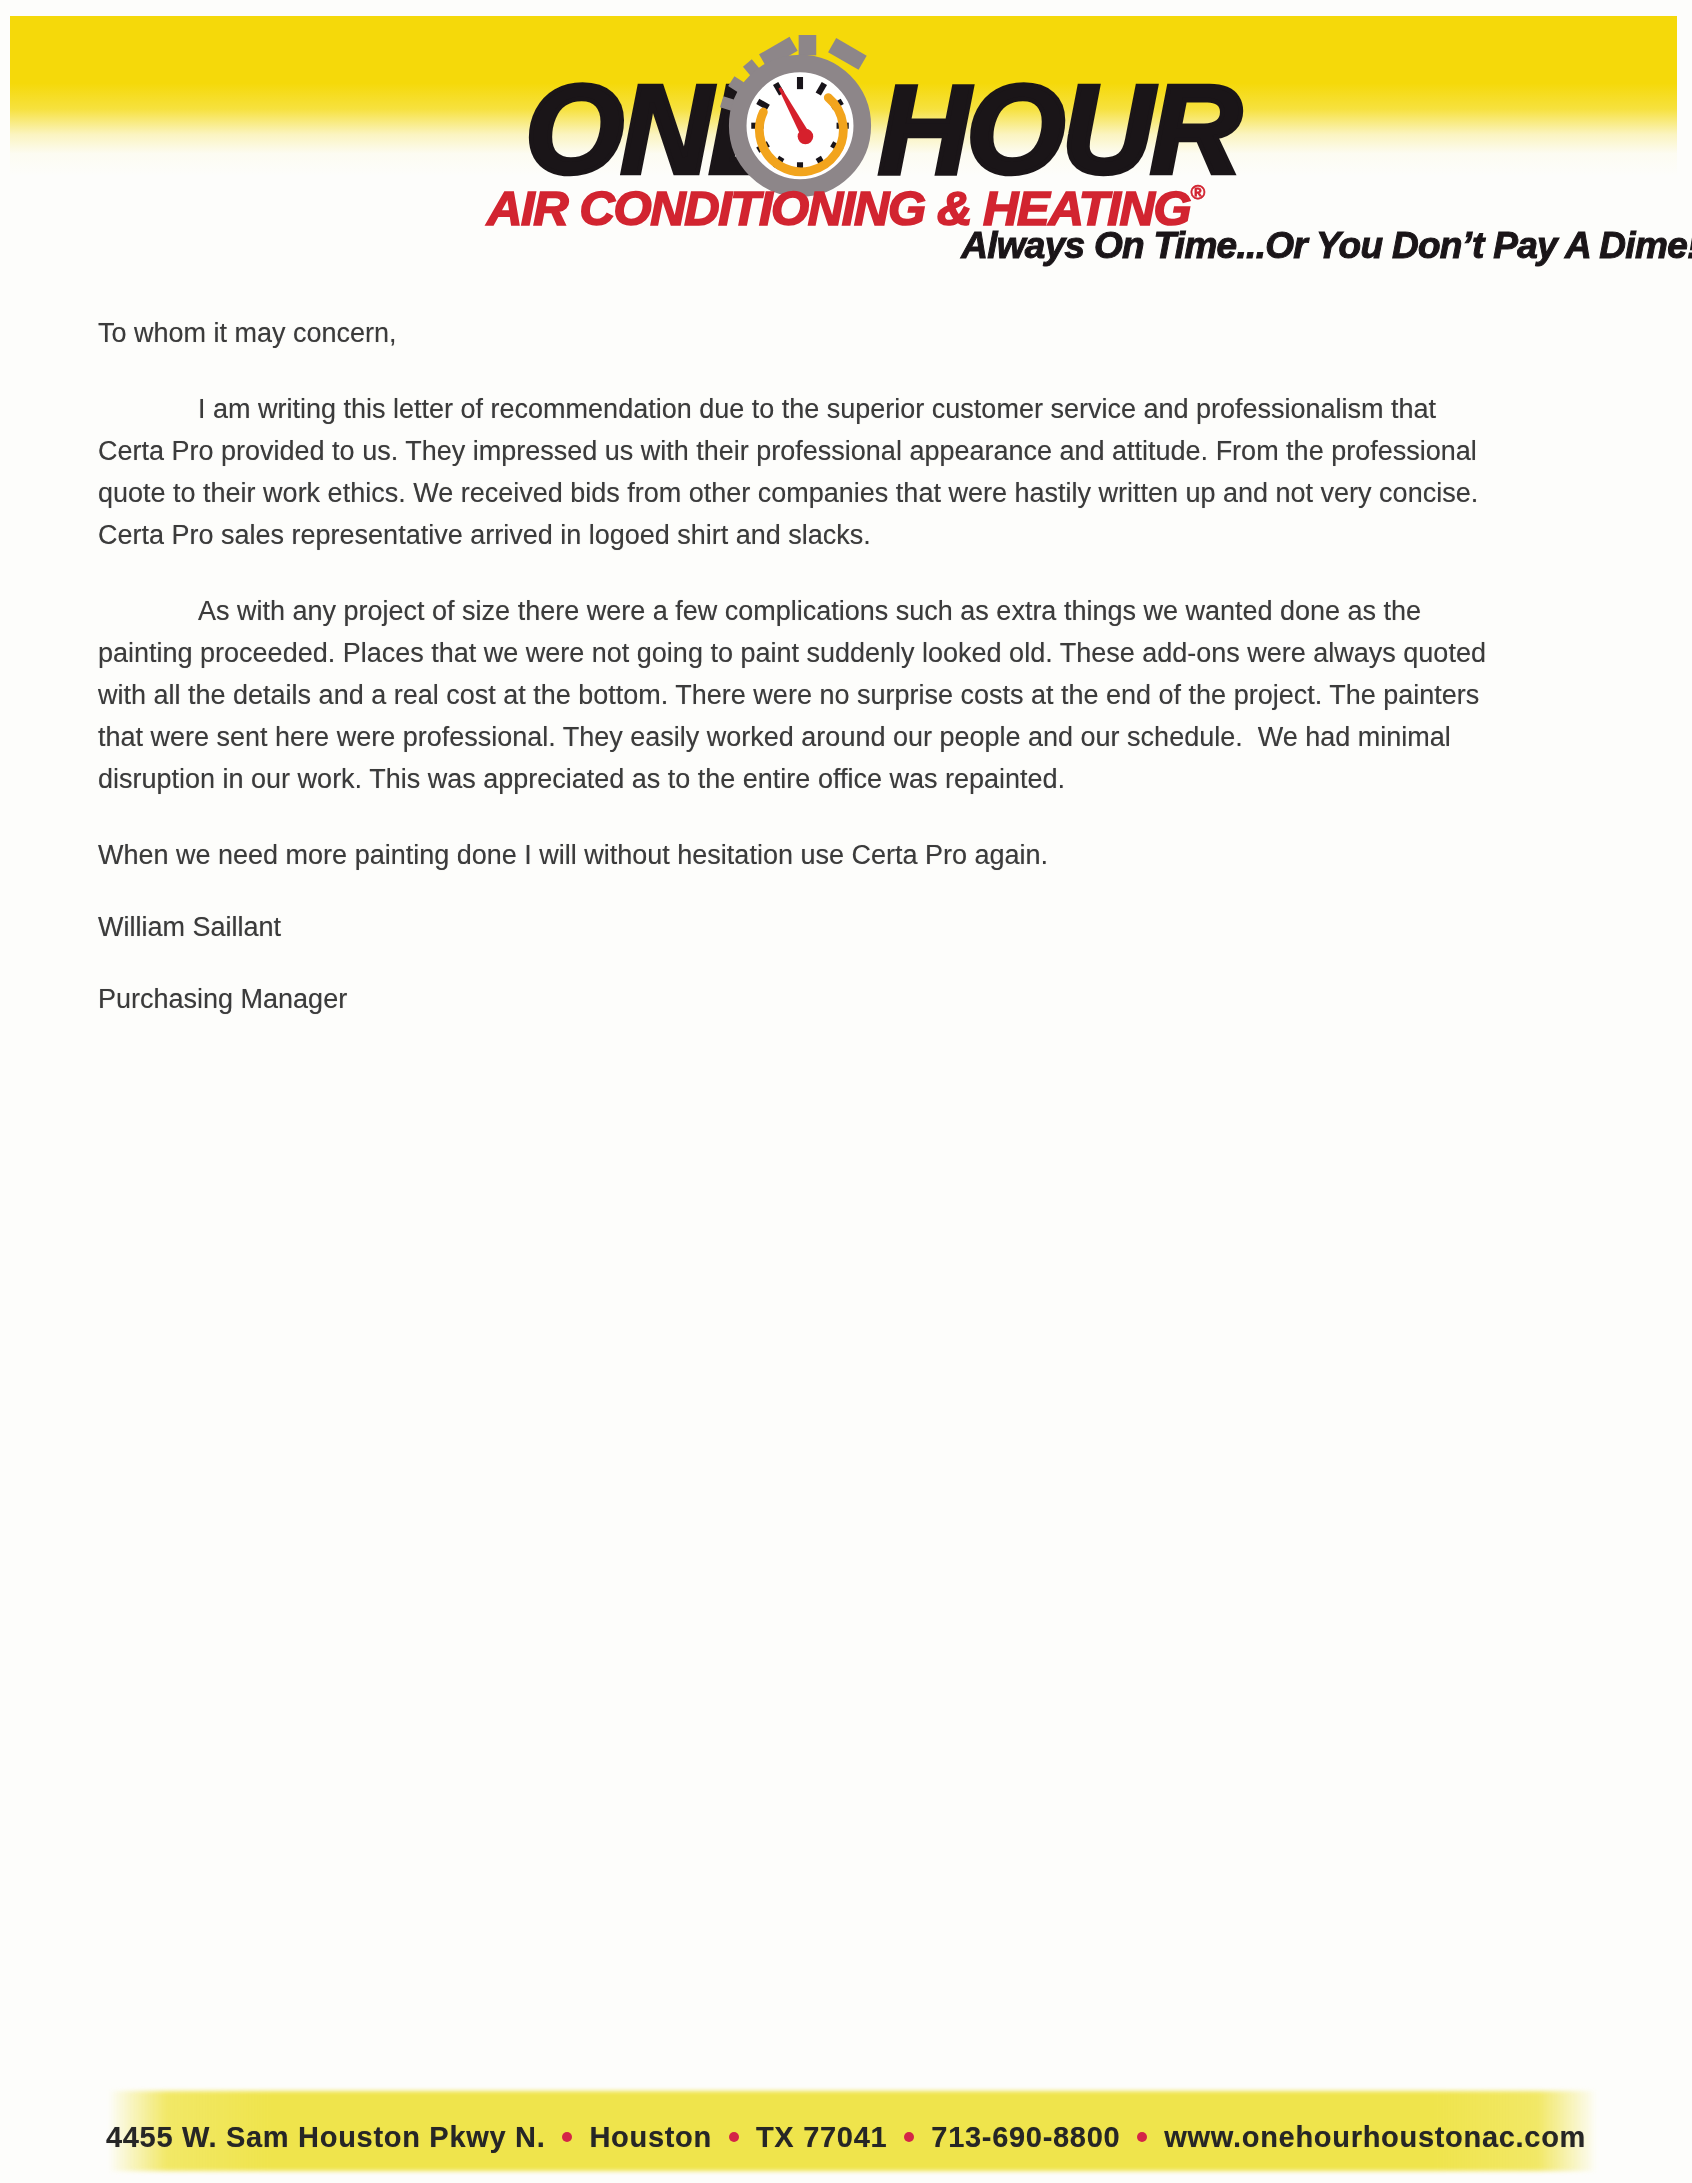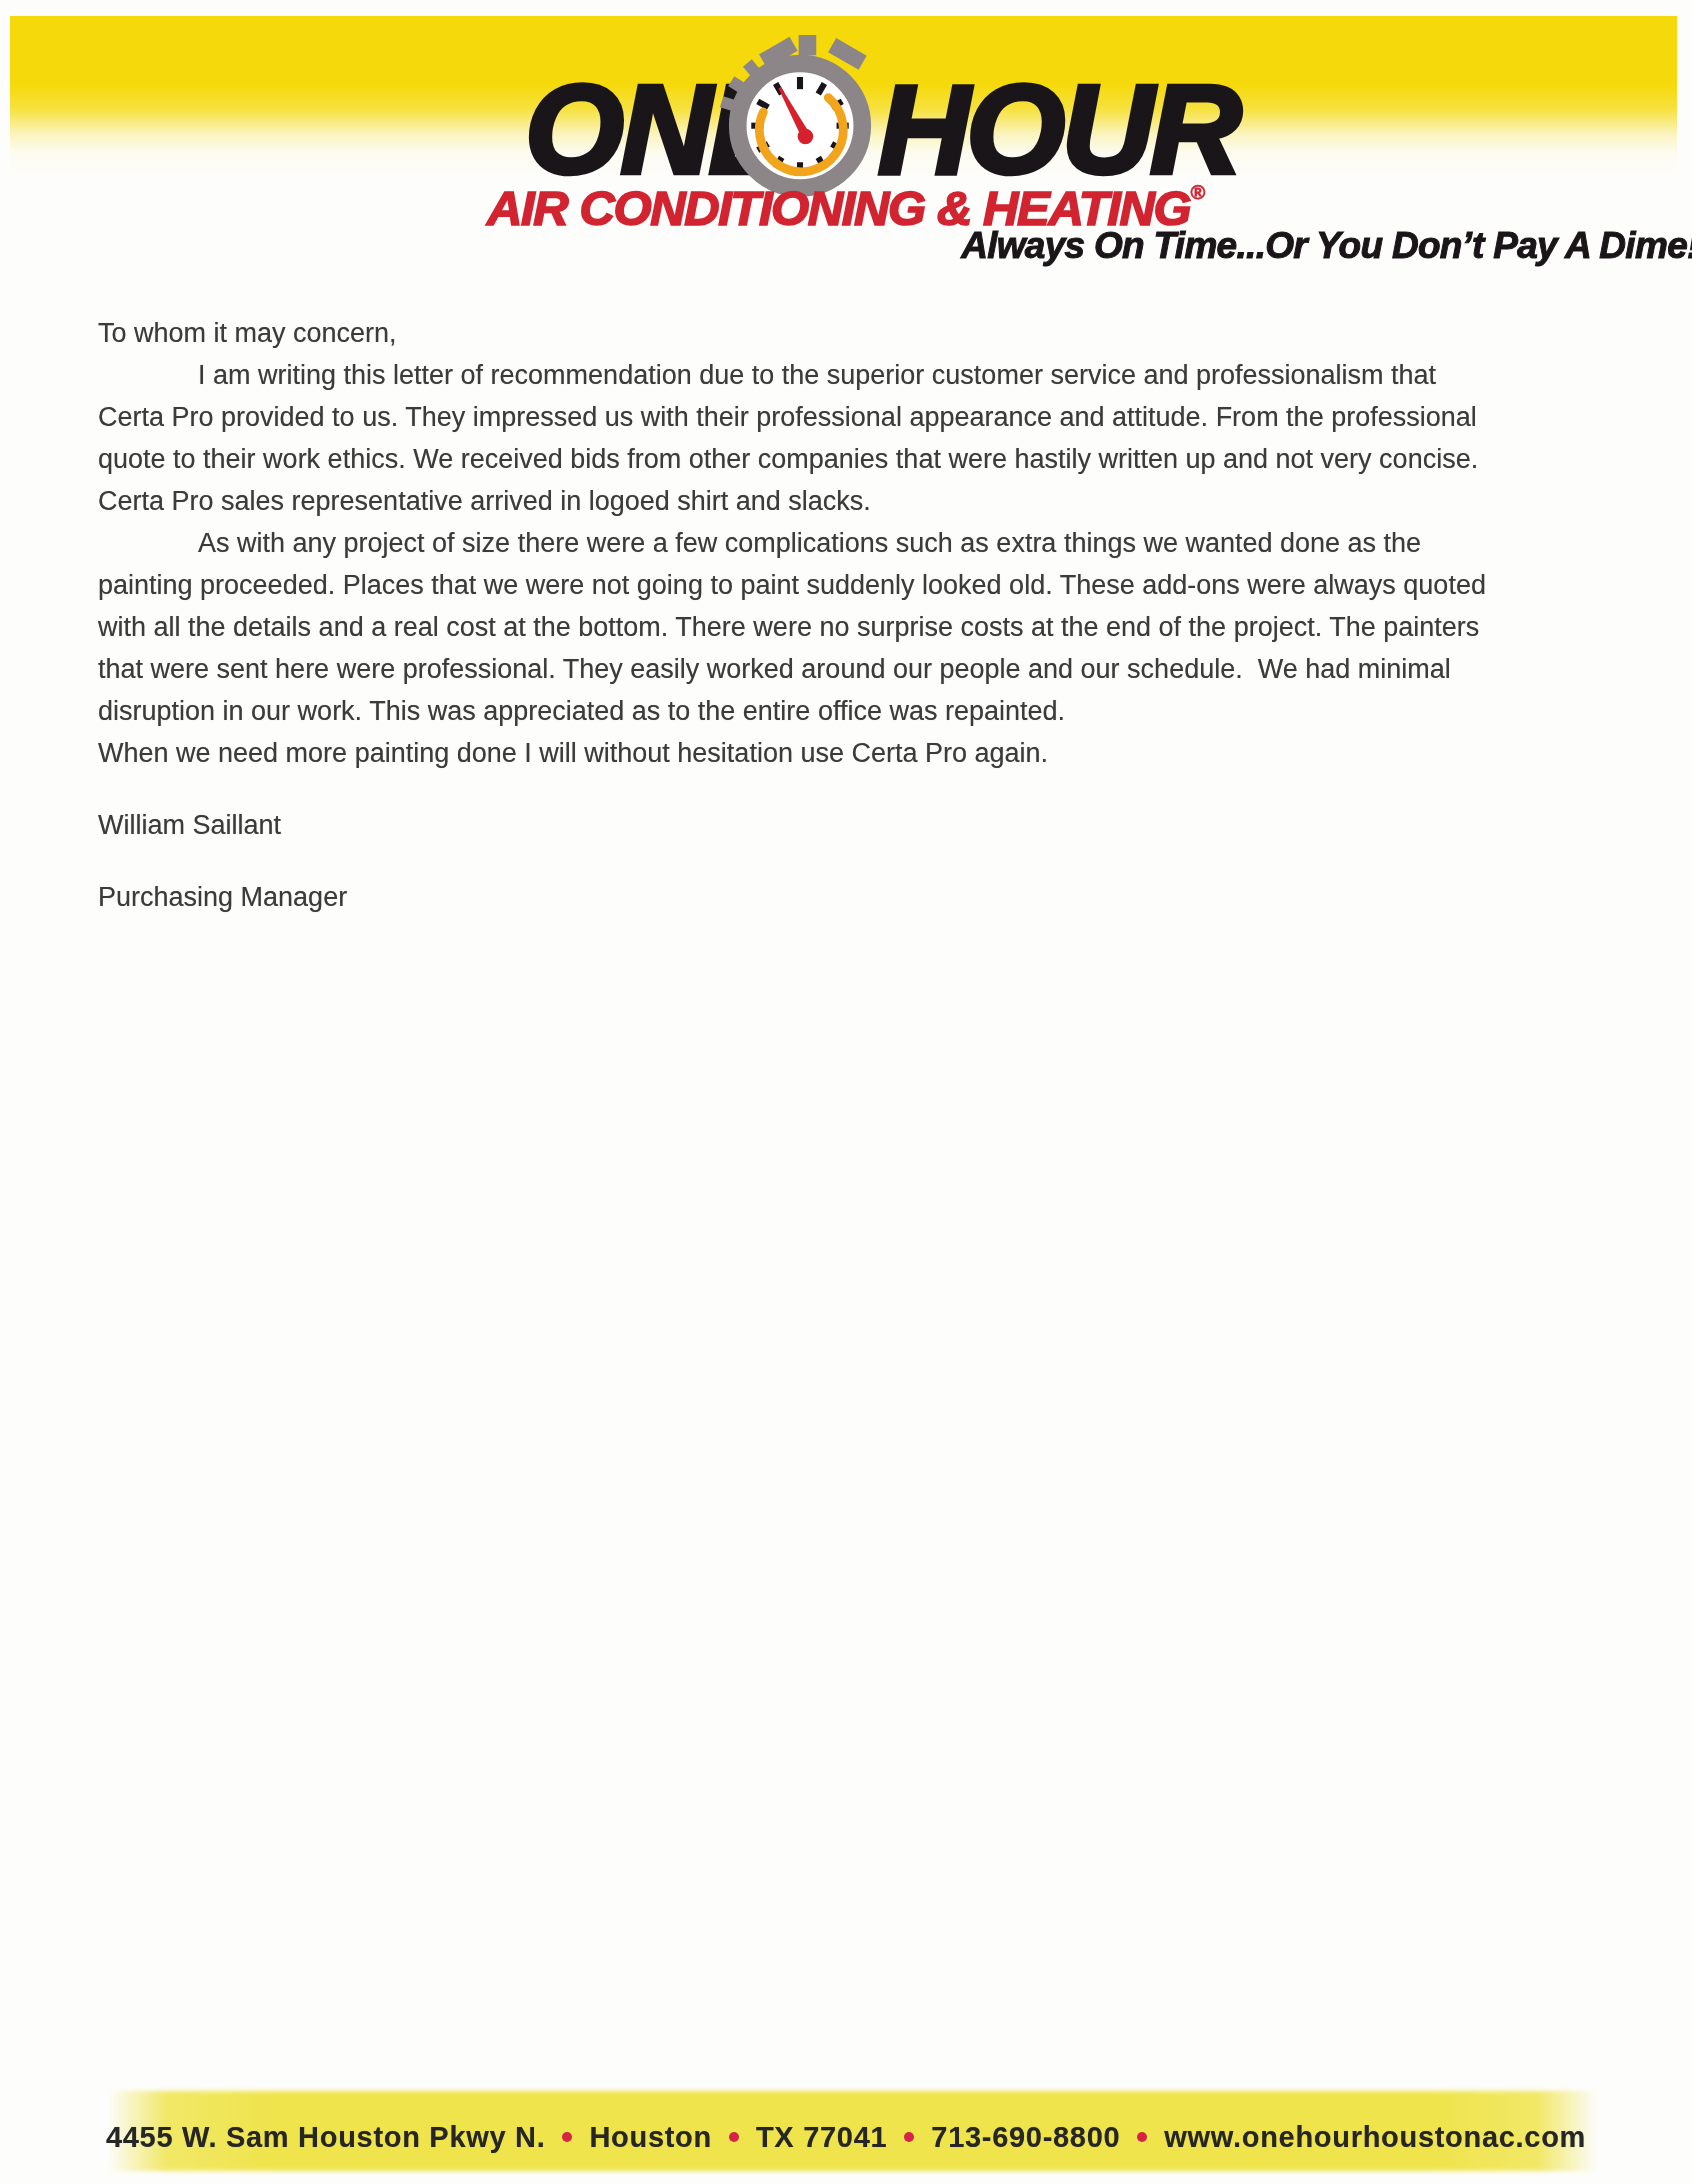--- a/index.html
+++ b/index.html
@@ -53,21 +53,21 @@
   .brand-tagline .reg{font-size:15px;-webkit-text-stroke:0.3px var(--logo_black,#1a1518);vertical-align:17.6px;}
 
   
   .letter{
     position:absolute;left:98px;top:312px;right:41px;
     font-size:27px;line-height:42px;color:var(--text,#3b3b3b);
     text-shadow:0 0 0.7px rgba(40,40,40,.45);
   }
   .letter .line{white-space:pre;}
   .letter .line.indent{padding-left:100px;}
-  .paragraph{}
+  .paragraph{margin-top:34px;}
   .signature-name{margin-top:30px;}
   .signature-title{margin-top:30px;}
 
   
   .footer-band{
     position:absolute;left:108px;right:95px;top:2091px;height:80px;
     background:linear-gradient(to right,
       rgba(239,228,76,0) 0%,
       rgba(239,228,76,.85) 4%,
       var(--footer_yellow,#efe44c) 11%,

